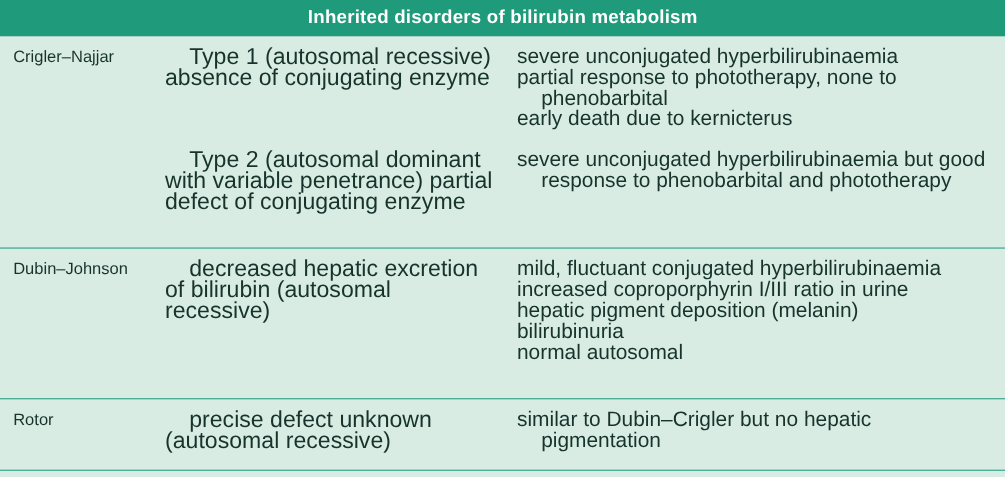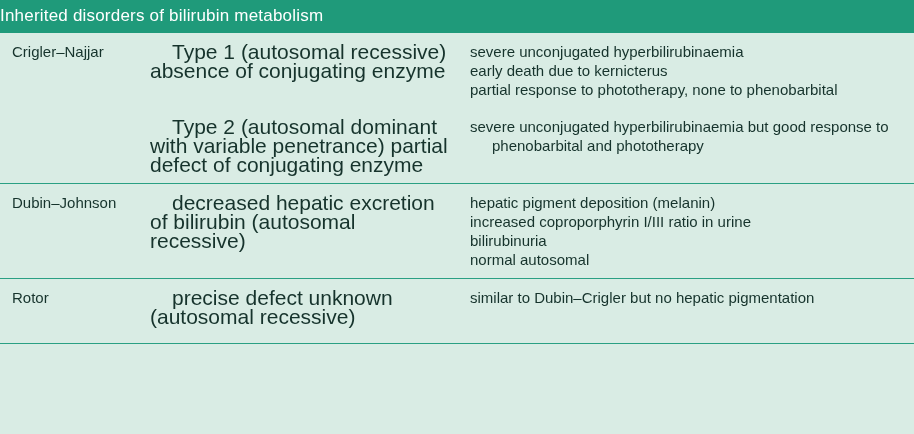--- a/index.html
+++ b/index.html
@@ -18,39 +18,40 @@
     background: #d9ece4;
     box-sizing: border-box;
     display: flex;
     flex-direction: column;
     overflow: hidden;
   }
   .table-title {
     background: #1f9a7a;
     color: #ffffff;
     font-size: 17px;
-    font-weight: normal;
-    text-align: left;
+    font-weight: bold;
+    text-align: center;
     padding: 6px 0 7px 0;
     letter-spacing: 0.2px;
   }
   .table-body {
     flex: 1 1 auto;
     display: flex;
     flex-direction: column;
     padding: 0;
   }
   .row {
     display: flex;
     align-items: flex-start;
     padding: 9px 0 9px 0;
     box-sizing: border-box;
   }
   .row.sep {
     border-top: 1.5px solid #2aa083;
+    margin-top: 23px;
   }
   .row.nosep {
     border-top: none;
   }
   .col-cond {
     width: 150px;
     flex: 0 0 150px;
     padding-left: 12px;
     box-sizing: border-box;
     font-size: 15px;
@@ -63,21 +64,21 @@
     padding-right: 14px;
     box-sizing: border-box;
     font-size: 21px;
     color: #16332c;
     line-height: 19px;
   }
   .col-feat {
     flex: 1 1 auto;
     padding-right: 10px;
     box-sizing: border-box;
-    font-size: 15px;
+    font-size: 19px;
     color: #16332c;
     line-height: 19px;
   }
   .hang {
     padding-left: 22px;
     text-indent: -22px;
   }
   .line {
     display: block;
   }
@@ -100,43 +101,44 @@
 
   <div class="table-body">
 
     <div class="row nosep">
       <div class="col-cond">Crigler–Najjar</div>
       <div class="col-desc">
         <span class="hang">Type 1 (autosomal recessive) absence of conjugating enzyme</span>
       </div>
       <div class="col-feat">
         <span class="line hang">severe unconjugated hyperbilirubinaemia</span>
+        <span class="line hang">partial response to phototherapy, none to phenobarbital</span>
         <span class="line hang">early death due to kernicterus</span>
-        <span class="line hang">partial response to phototherapy, none to phenobarbital</span>
       </div>
     </div>
 
     <div class="row nosep">
       <div class="col-cond"></div>
       <div class="col-desc">
         <span class="hang">Type 2 (autosomal dominant with variable penetrance) partial defect of conjugating enzyme</span>
       </div>
       <div class="col-feat">
         <span class="line hang">severe unconjugated hyperbilirubinaemia but good response to phenobarbital and phototherapy</span>
       </div>
     </div>
 
     <div class="row sep">
       <div class="col-cond">Dubin–Johnson</div>
       <div class="col-desc">
         <span class="hang">decreased hepatic excretion of bilirubin (autosomal recessive)</span>
       </div>
       <div class="col-feat">
+        <span class="line hang">mild, fluctuant conjugated hyperbilirubinaemia</span>
+        <span class="line hang">increased coproporphyrin I/III ratio in urine</span>
         <span class="line hang">hepatic pigment deposition (melanin)</span>
-        <span class="line hang">increased coproporphyrin I/III ratio in urine</span>
         <span class="line hang">bilirubinuria</span>
         <span class="line hang">normal autosomal</span>
       </div>
     </div>
 
     <div class="row sep">
       <div class="col-cond">Rotor</div>
       <div class="col-desc">
         <span class="hang">precise defect unknown (autosomal recessive)</span>
       </div>

